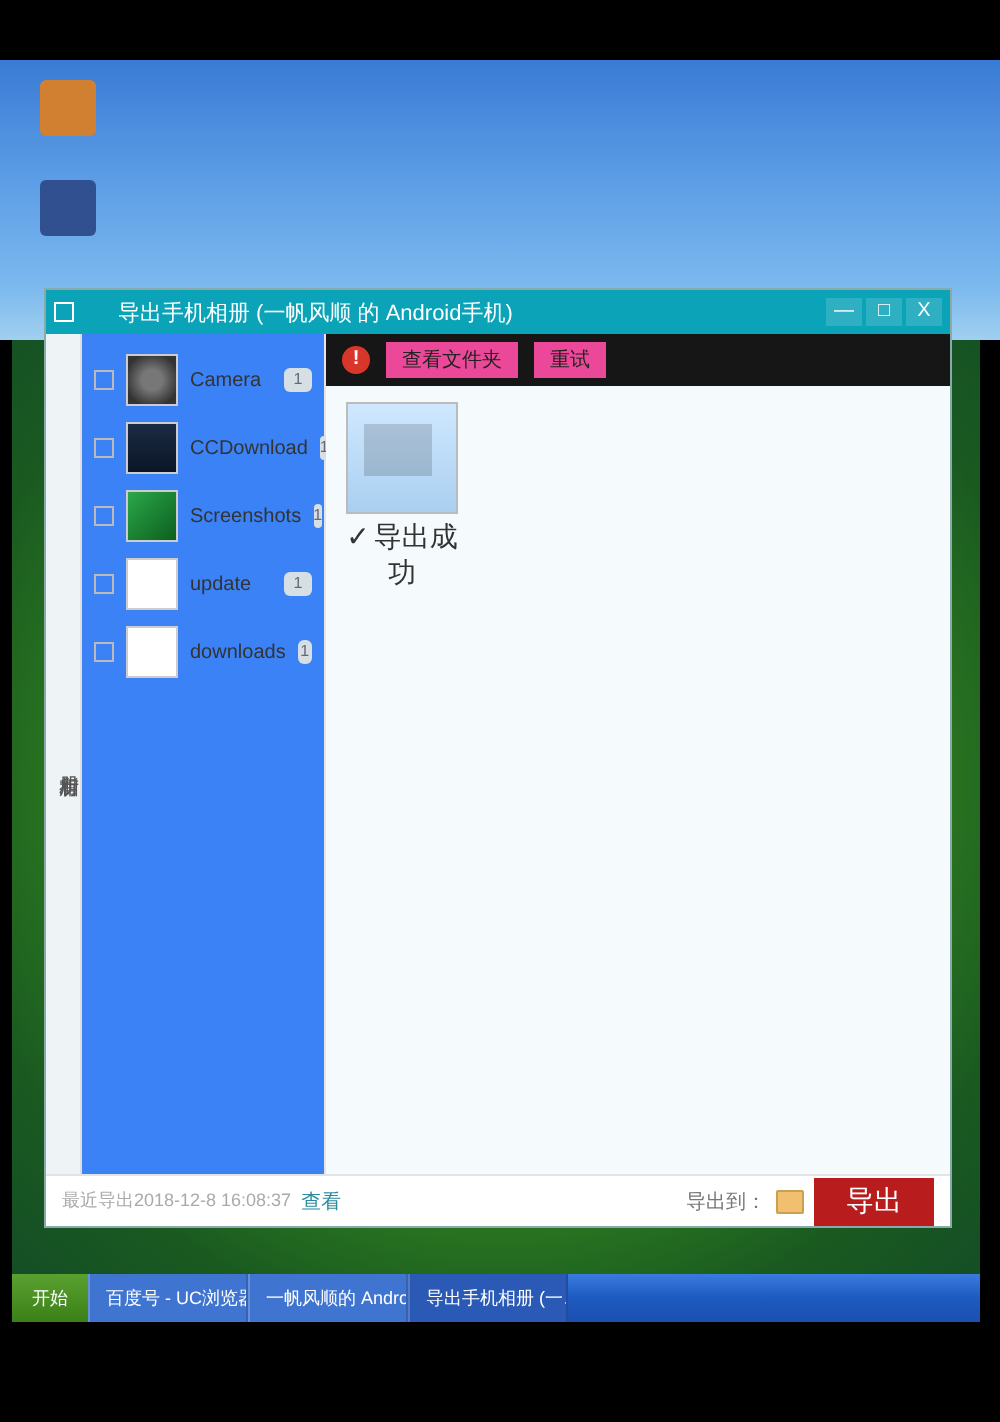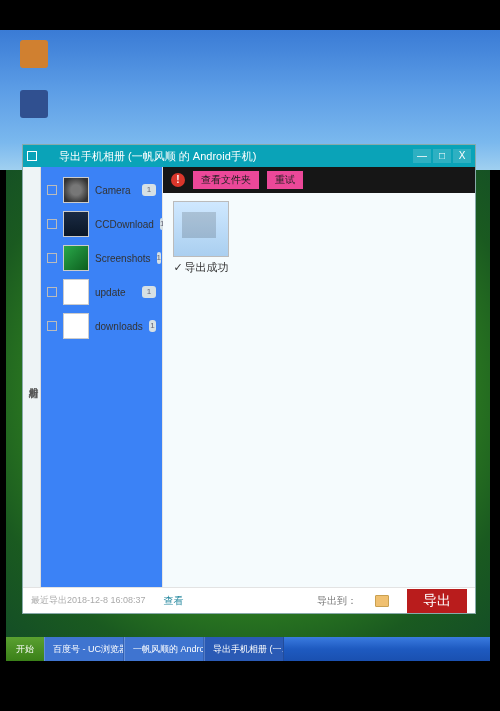--- a/index.html
+++ b/index.html
@@ -54,39 +54,39 @@
   .thumb.screens { background:linear-gradient(#1b2b44,#0a1626); }
   .thumb.cc { background:linear-gradient(135deg,#2aa84a,#0d5e1e); }
   .thumb.blank { background:#fff; }
   .album-name { flex:1; font-size:10px; color:#333; }
   .badge { width:14px; height:12px; background:#d6e0e4; border-radius:3px; font-size:8px; color:#667; text-align:center; line-height:12px; }
 
   .content { flex:1; background:#f5fbfd; position:relative; padding-top:36px; }
   .thumb-card { position:absolute; left:8px; top:34px; width:60px; text-align:center; }
   .thumb-card .img { width:56px; height:56px; background:linear-gradient(#cfe8ff,#aacff0); border:1px solid #bbb; margin:0 auto; position:relative; }
   .thumb-card .img::before { content:""; position:absolute; inset:10px 12px 18px 8px; background:rgba(0,0,0,.15); }
-  .thumb-card .cap { font-size:11px; color:#333; margin-top:3px; }
+  .thumb-card .cap { font-size:14px; color:#333; margin-top:3px; }
   .thumb-card .cap::before { content:"✓"; margin-right:2px; }
 
   .notif {
     position:absolute; left:0; right:0; top:0; height:26px;
     background:#161616; color:#fff; display:flex; align-items:center; gap:8px;
     padding:0 8px; font-size:10px;
   }
   .notif .warn {
     width:14px; height:14px; border-radius:50%; background:#d9362b; color:#fff;
     font-size:10px; line-height:14px; text-align:center; font-weight:bold;
   }
   .notif .btn {
     background:#ec4899; color:#222; padding:2px 8px; font-size:10px; cursor:pointer;
   }
 
   .footer {
     height:26px; border-top:1px solid #e3e3e3; display:flex; align-items:center;
-    padding:0 8px; gap:18px; font-size:10px; color:#777; background:#fff;
+    padding:0 8px; gap:5px; font-size:10px; color:#777; background:#fff;
   }
   .footer .pathbox {
     flex:1; height:16px; border:1px solid #ccc; background:#fff; color:#555;
     padding:0 14px 0 4px; line-height:14px; position:relative; font-size:9px;
   }
   .footer .pathbox::after {
     content:"▾"; position:absolute; right:3px; top:0; color:#888;
   }
   .footer .folder-ico { width:14px; height:12px; background:#f0c070; border:1px solid #c9a050; border-radius:1px; cursor:pointer; }
   .footer .export-btn {

